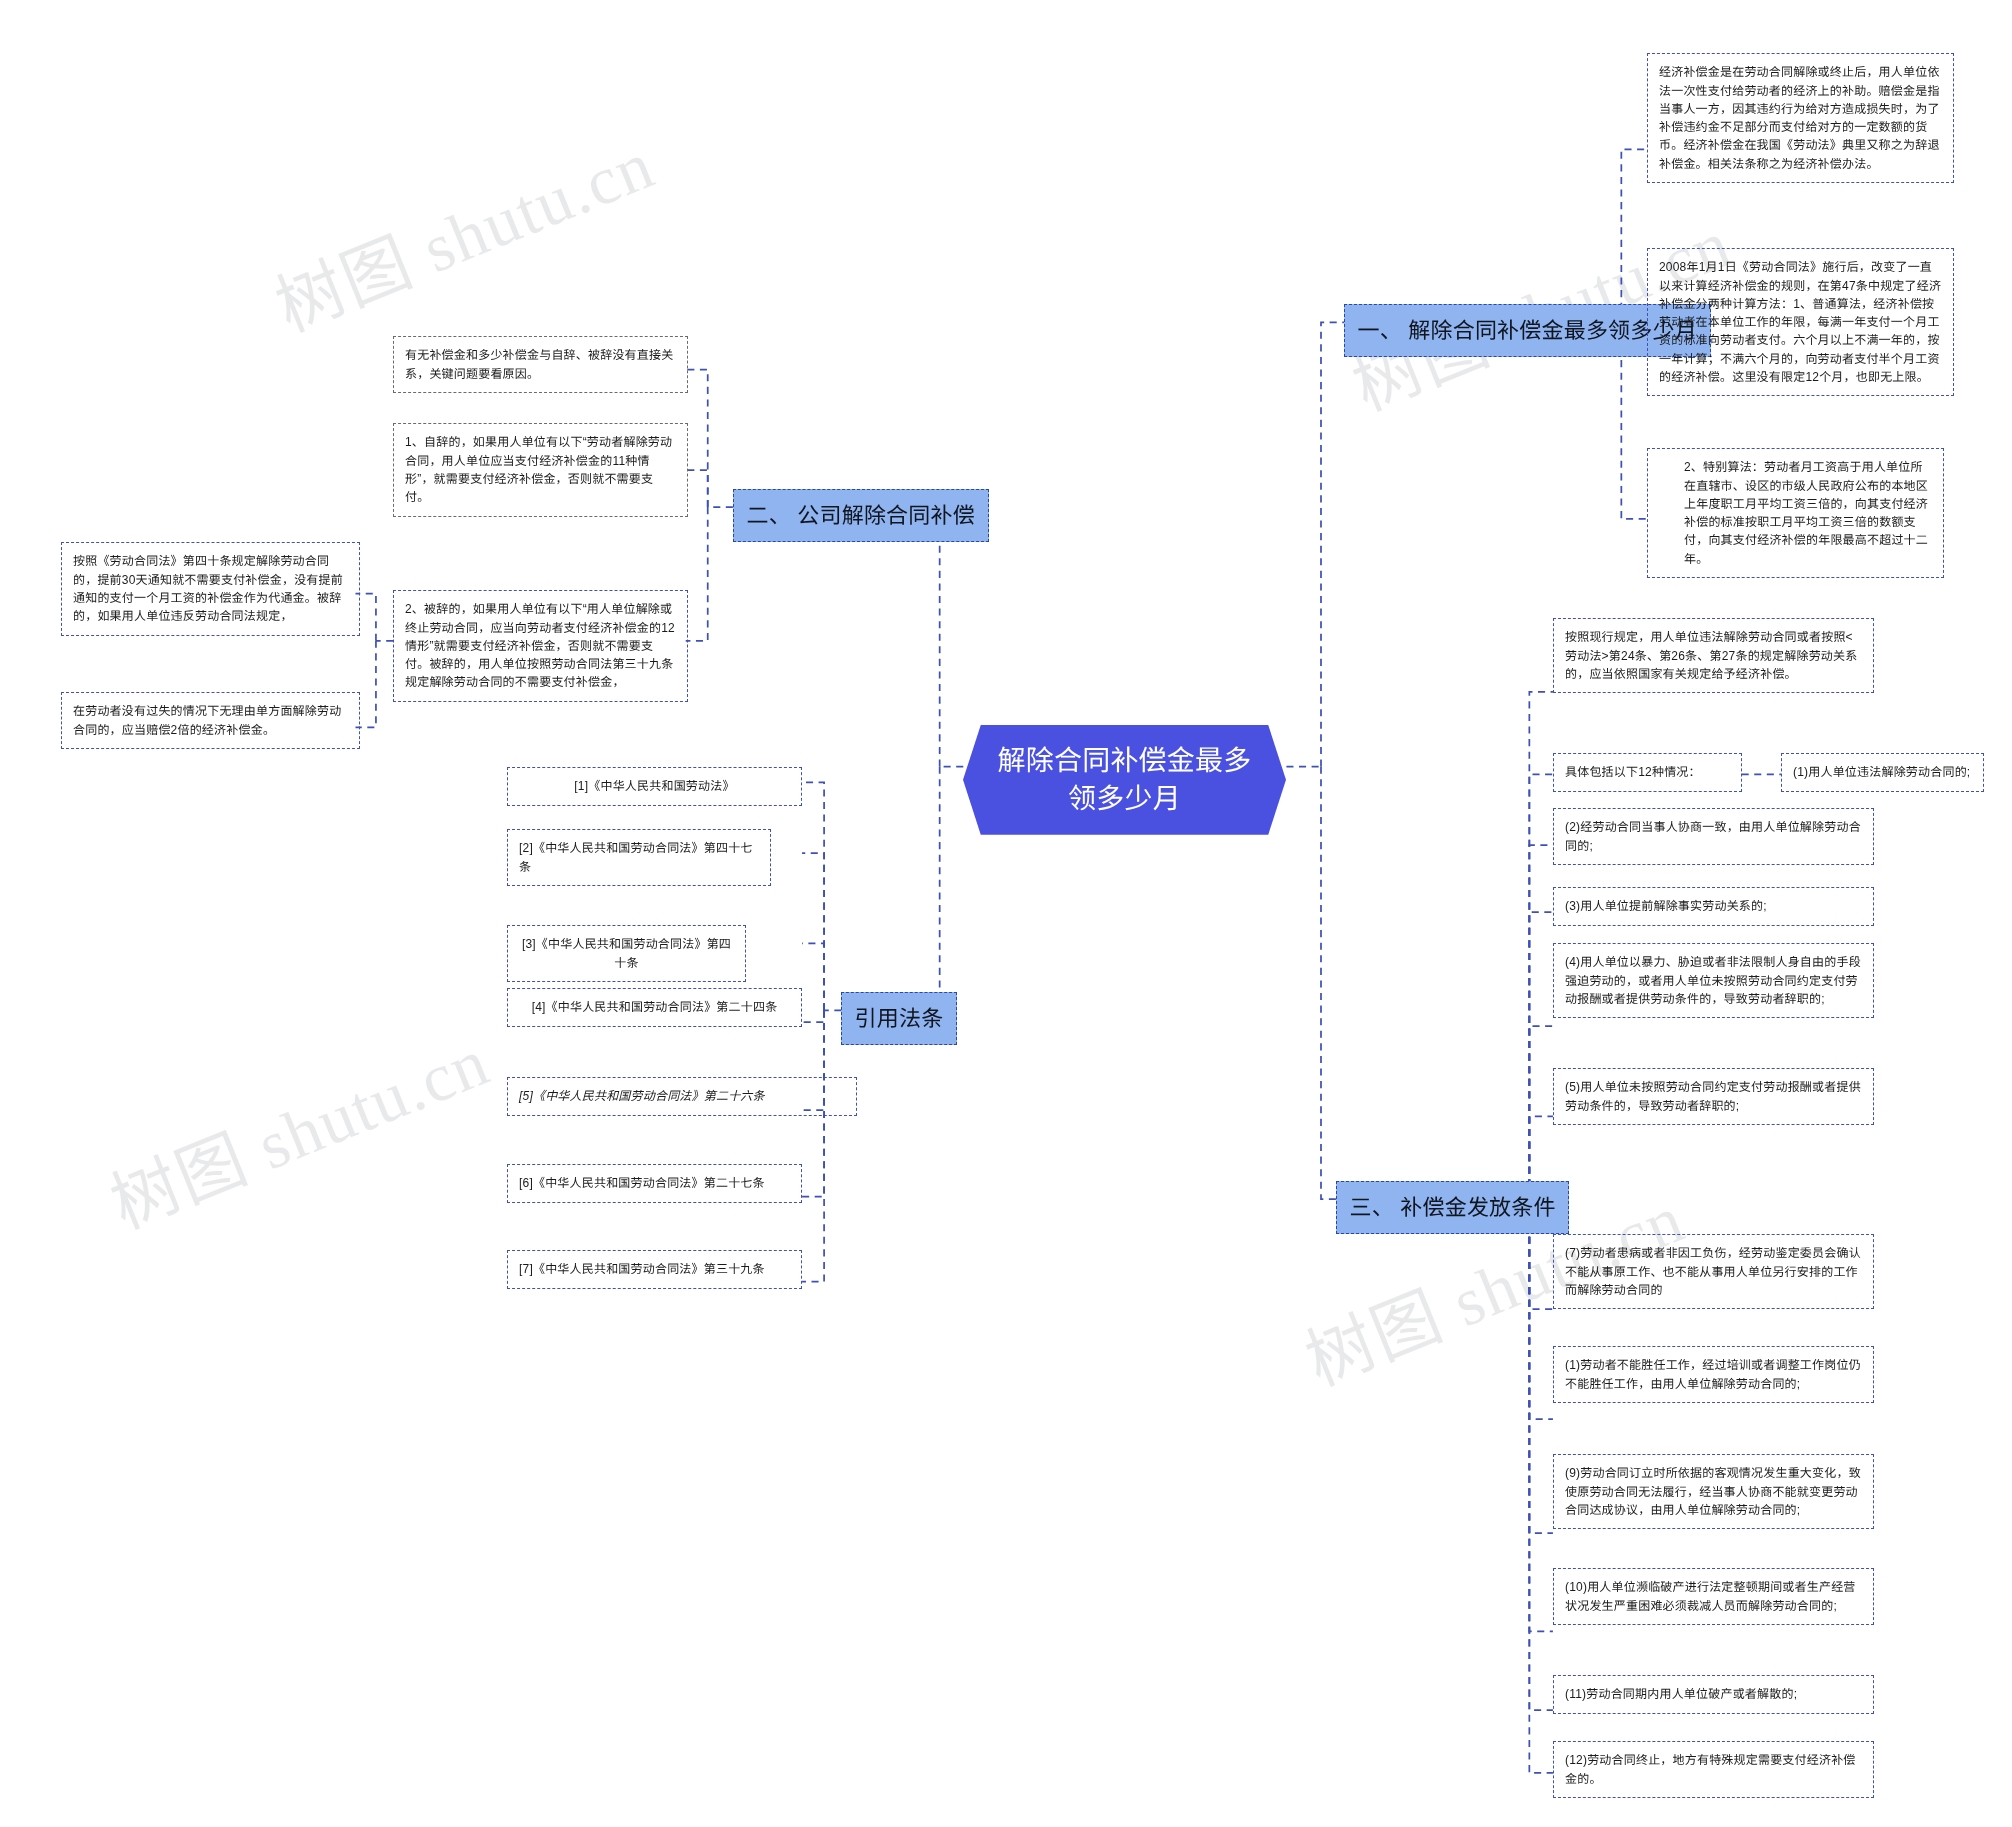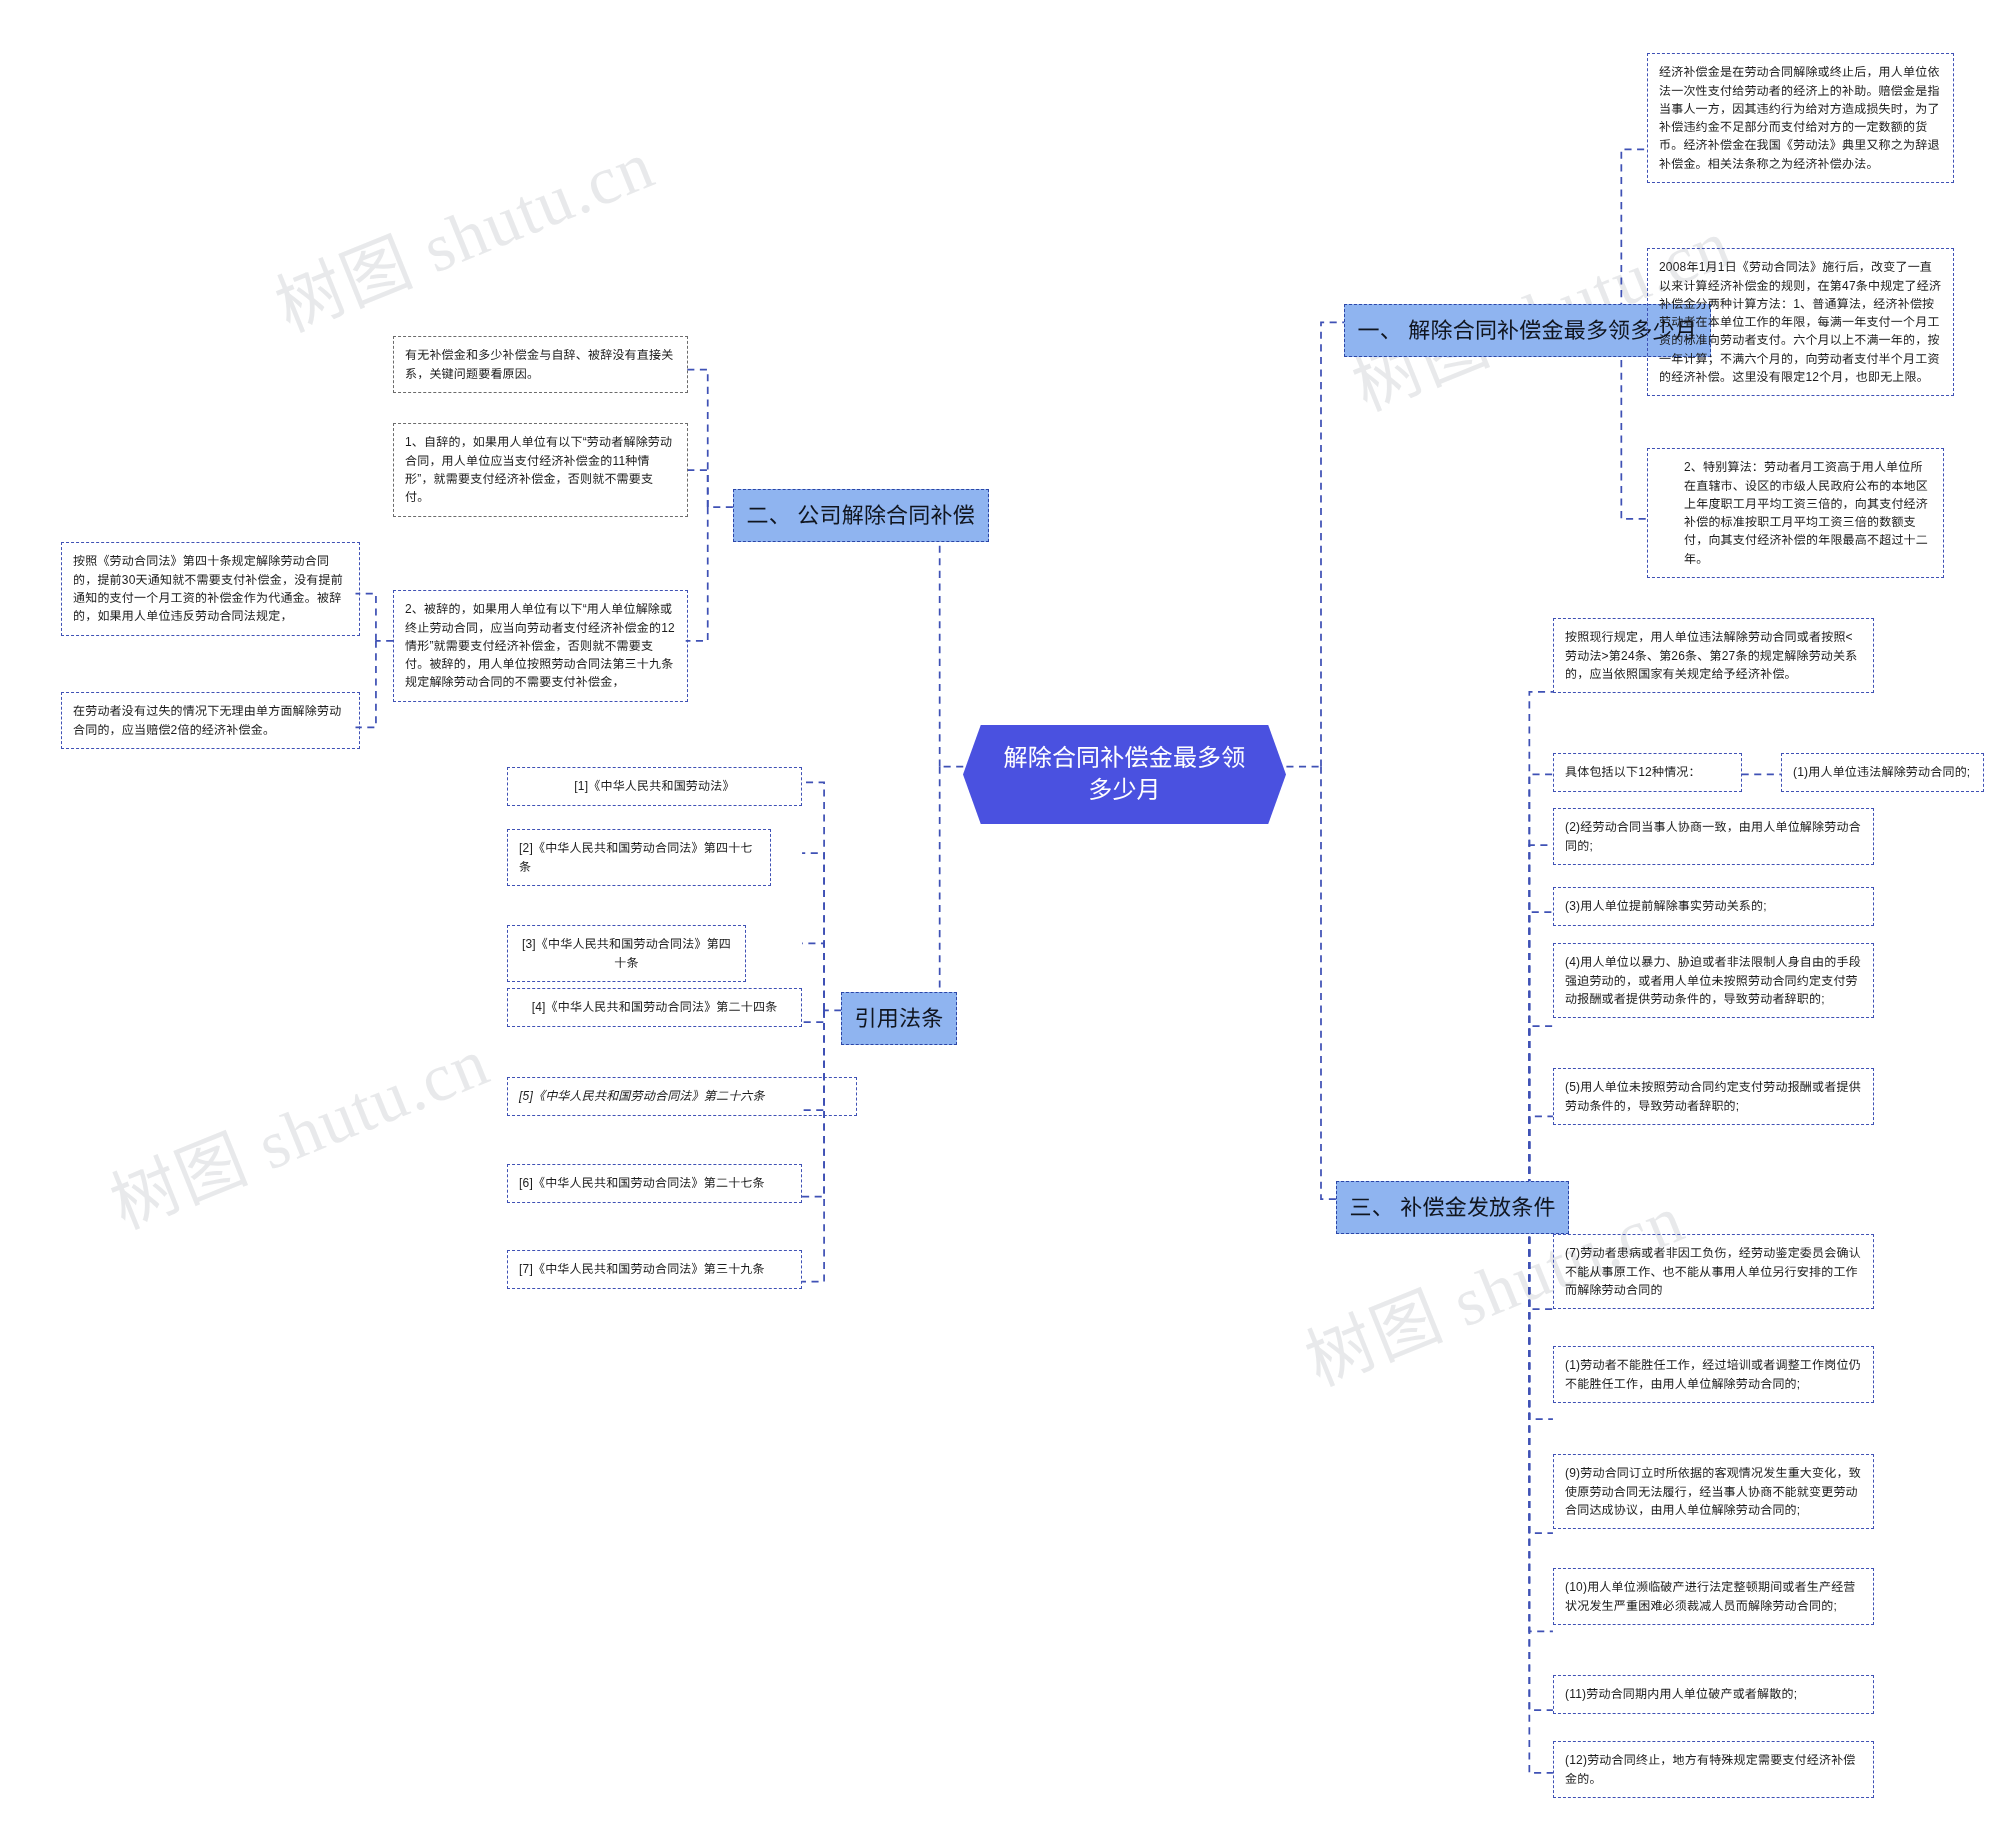--- a/index.html
+++ b/index.html
@@ -61,21 +61,21 @@
     border: 1.6px dashed #2b46a8;
     color: #10151f;
     font-size: 22px;
     padding: 8.6px 12.6px;
     white-space: nowrap;
   }
   .node.center {
     background: #4a51e0;
     border: none;
     color: #ffffff;
-    font-size: 24px;
+    font-size: 28px;
     line-height: 1.34;
     text-align: center;
     padding: 17.3px 31px;
     z-index: 3;
     
     clip-path: polygon(0% 50%, 5.5% 0%, 94.5% 0%, 100% 50%, 94.5% 100%, 5.5% 100%);
   }
 </style>
 </head>
 <body>

